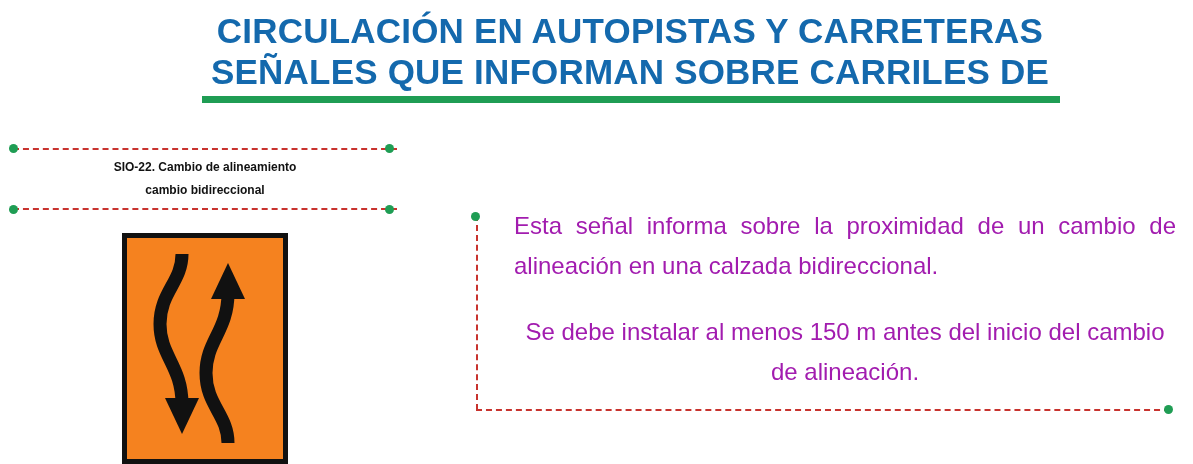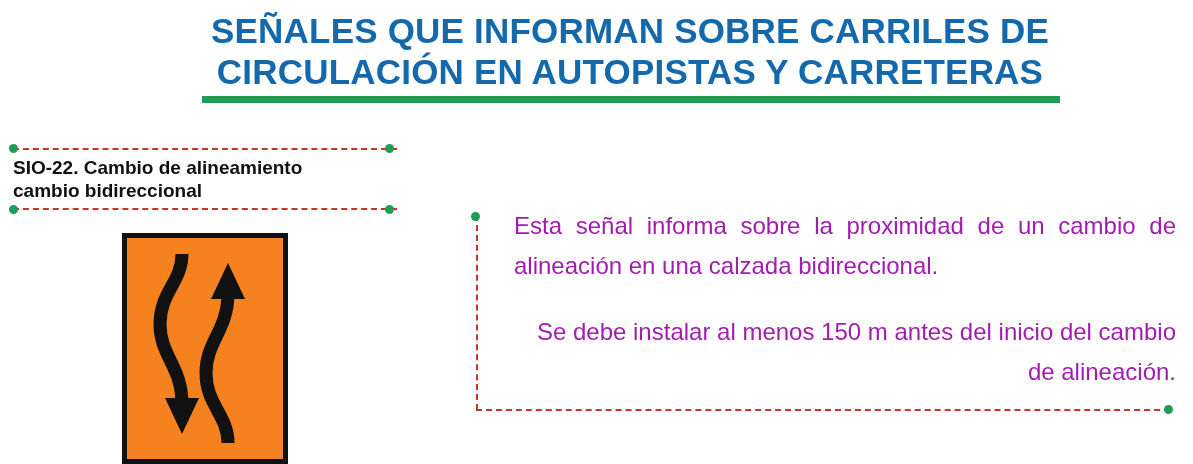--- a/index.html
+++ b/index.html
@@ -49,23 +49,24 @@
     height: 62px;
     border-top: 2px dashed #c8332e;
     border-bottom: 2px dashed #c8332e;
     box-sizing: border-box;
   }
   #caption-text {
     position: absolute;
     left: 0;
     top: 6px;
     width: 384px;
+    text-align: center;
     color: #111111;
     font-weight: bold;
-    font-size: 19px;
+    font-size: 12px;
     line-height: 23px;
   }
   .dot {
     position: absolute;
     width: 9px;
     height: 9px;
     border-radius: 50%;
     background: #1f9d54;
   }
   #dot-tl { left: 9px;  top: 144px; }
@@ -117,28 +118,28 @@
     position: absolute;
     left: 38px;
     width: 662px;
     color: #a21caf;
     font-size: 24px;
     line-height: 40px;
     text-align: justify;
     text-justify: inter-word;
   }
   #para-1 { top: 0px; }
-  #para-2 { top: 106px; text-align: right; }
+  #para-2 { top: 106px; text-align: center; }
 </style>
 </head>
 <body>
 
 <div id="title-block">
+  <div class="title-line">CIRCULACIÓN EN AUTOPISTAS Y CARRETERAS</div>
   <div class="title-line">SEÑALES QUE INFORMAN SOBRE CARRILES DE</div>
-  <div class="title-line">CIRCULACIÓN EN AUTOPISTAS Y CARRETERAS</div>
 </div>
 <div id="title-rule"></div>
 
 <div id="caption-box">
   <div id="caption-text">
     <div>SIO-22. Cambio de alineamiento</div>
     <div>cambio bidireccional</div>
   </div>
 </div>
 <span class="dot" id="dot-tl"></span>

